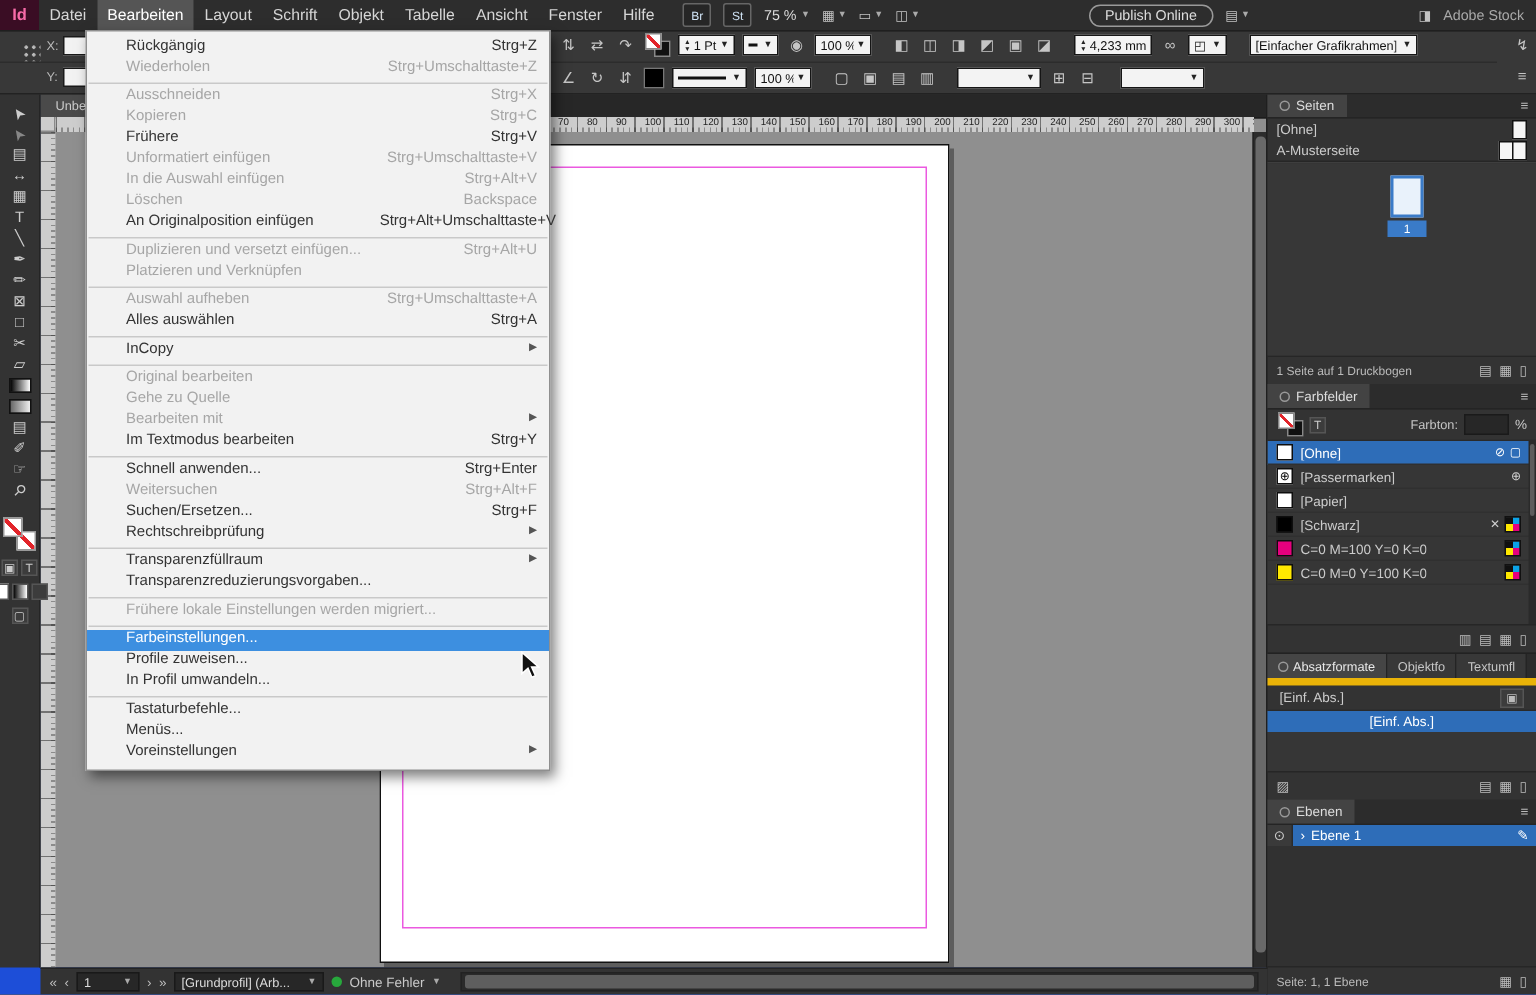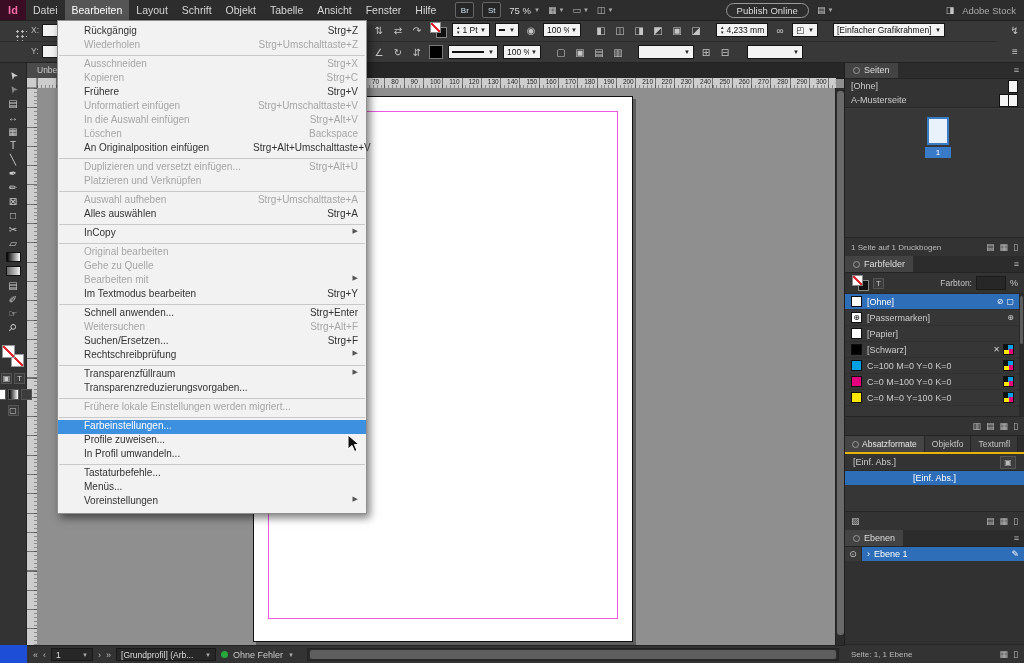--- a/index.html
+++ b/index.html
@@ -130,21 +130,21 @@
   .swname{white-space:nowrap;overflow:hidden;}
   .swicons{margin-left:auto;display:flex;gap:3px;align-items:center;}
   .swico{font-size:8px;color:#d0d0d0;}
   .swrow.sel .swico{color:#fff;}
   .cmyk{width:9px;height:9px;border:1px solid #111;
         background:conic-gradient(#0aa3e8 0 25%,#e6007e 0 50%,#ffe800 0 75%,#101010 0);}
   .swscroll{position:absolute;right:0;top:0;bottom:0;width:5px;background:#2a2a2a;}
   .swscroll i{position:absolute;left:1px;right:1px;top:2px;height:48px;background:#5c5c5c;border-radius:2px;}
 
   .stabs{height:16px;display:flex;background:#2c2c2c;border-top:1px solid #222;
-         border-bottom:2px solid #eab308;flex:0 0 auto;}
+         border-bottom:5px solid #eab308;flex:0 0 auto;}
   .stab{display:flex;align-items:center;padding:0 7px;gap:3px;background:#383838;
         border-right:1px solid #242424;font-size:8.5px;color:#c6c6c6;white-space:nowrap;overflow:hidden;}
   .stab.active{background:#454545;color:#e8e8e8;}
   .curstyle{height:16px;display:flex;align-items:center;padding:0 8px;flex:0 0 auto;}
   .ciconbox{margin-left:auto;font-size:8px;color:#bbb;border:1px solid #555;width:14px;height:11px;
             display:flex;align-items:center;justify-content:center;background:#3c3c3c;}
   .stylelist{height:40px;background:#363636;border-top:1px solid #2a2a2a;flex:0 0 auto;}
   .stylerow{height:14px;background:#2e6db8;color:#fff;display:flex;align-items:center;
             justify-content:center;font-size:9px;}
 
@@ -508,27 +508,20 @@
         </div>
         <div class="swrow">
           <div class="swchip" style="background: rgb(0, 0, 0);"></div>
           <div class="swname">[Schwarz]</div>
           <div class="swicons">
             <div class="swico">✕</div>
             <div class="swico cmyk"></div>
           </div>
         </div>
         <div class="swrow">
-          <div class="swchip" style="background: rgb(0, 160, 228);"></div>
-          <div class="swname">C=100 M=0 Y=0 K=0</div>
-          <div class="swicons">
-            <div class="swico cmyk"></div>
-          </div>
-        </div>
-        <div class="swrow">
           <div class="swchip" style="background: rgb(230, 0, 126);"></div>
           <div class="swname">C=0 M=100 Y=0 K=0</div>
           <div class="swicons">
             <div class="swico cmyk"></div>
           </div>
         </div>
         <div class="swrow">
           <div class="swchip" style="background: rgb(255, 232, 0);"></div>
           <div class="swname">C=0 M=0 Y=100 K=0</div>
           <div class="swicons">

